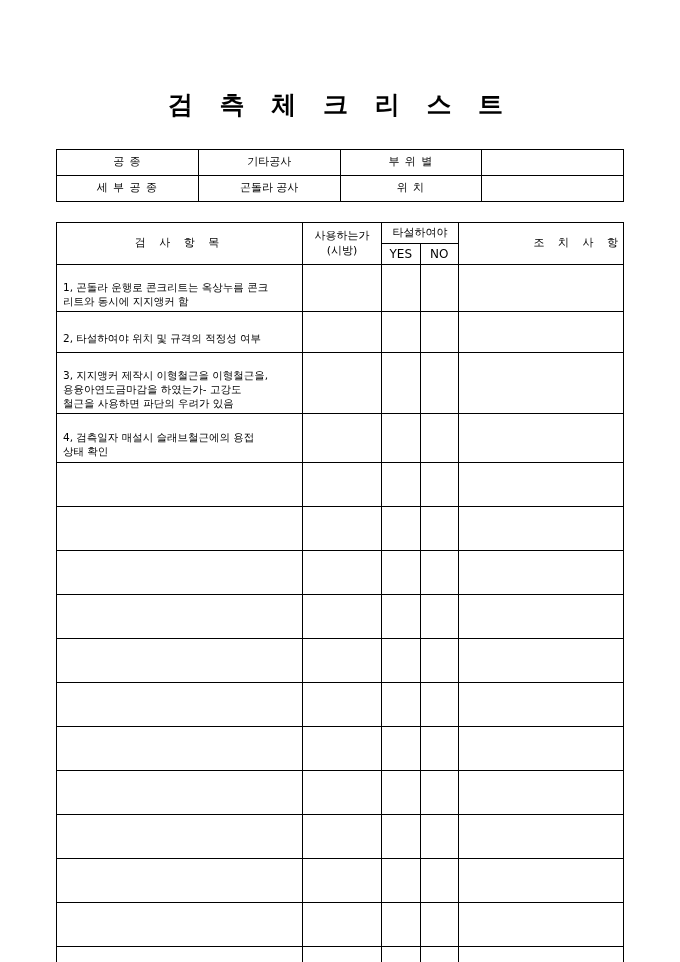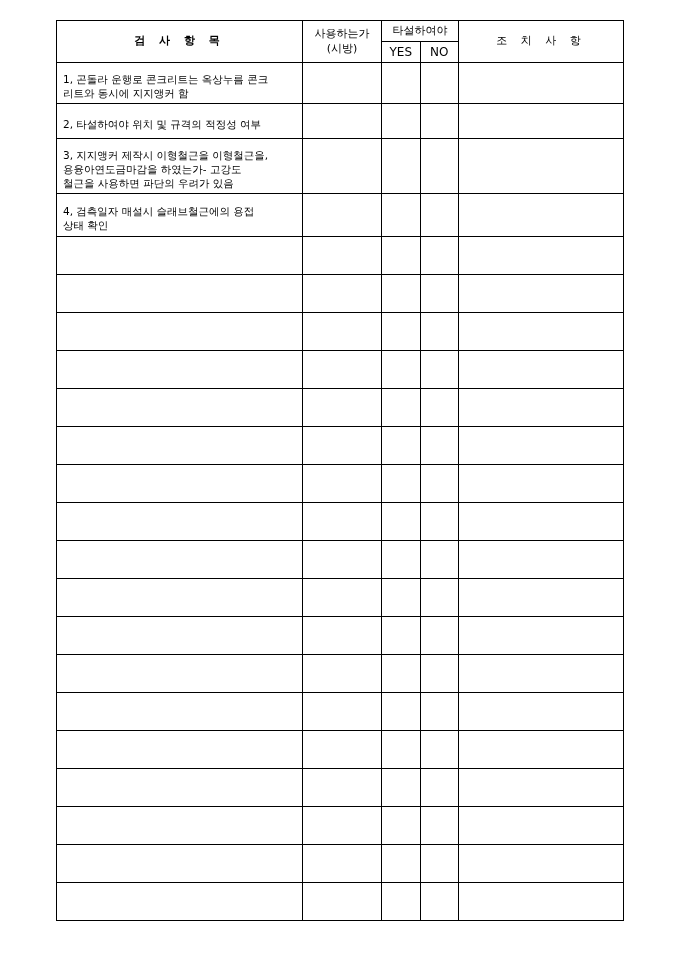--- a/index.html
+++ b/index.html
@@ -67,49 +67,62 @@
     margin-top: 20px;
   }
   .main-table thead td {
     height: 20px;
   }
   .main-table .row-cell {
     height: 25px;
   }
   .item-cell {
     text-align: left;
-    padding: 10px 4px 2px 6px;
+    padding: 16px 4px 2px 6px;
     font-size: 10.5px;
     line-height: 1.32;
   }
   .item-head {
     letter-spacing: 5px;
-    font-weight: bold;
   }
   .act-head {
     letter-spacing: 5px;
+    text-align: right;
   }
   .std-head {
     line-height: 1.3;
   }
   .small {
     font-size: 12px;
   }
   .two-line {
     display: block;
   }
 </style>
 </head>
 <body>
 
 <div class="page">
 
+  <div class="doc-title">검 측 체 크 리 스 트</div>
 
   <table class="info-table">
     <tbody>
+      <tr>
+        <td class="lbl">공        종</td>
+        <td>기타공사</td>
+        <td class="lbl">부 위 별</td>
+        <td></td>
+      </tr>
+      <tr>
+        <td class="lbl">세 부 공 종</td>
+        <td>곤돌라 공사</td>
+        <td class="lbl">위      치</td>
+        <td></td>
+      </tr>
     </tbody>
   </table>
 
   <table class="main-table">
     <thead>
       <tr>
         <td rowspan="2" style="width:245px" class="item-head">검 사 항 목</td>
         <td rowspan="2" style="width:78px" class="std-head">
           <span class="two-line">사용하는가</span>
           <span class="two-line">(시방)</span>

